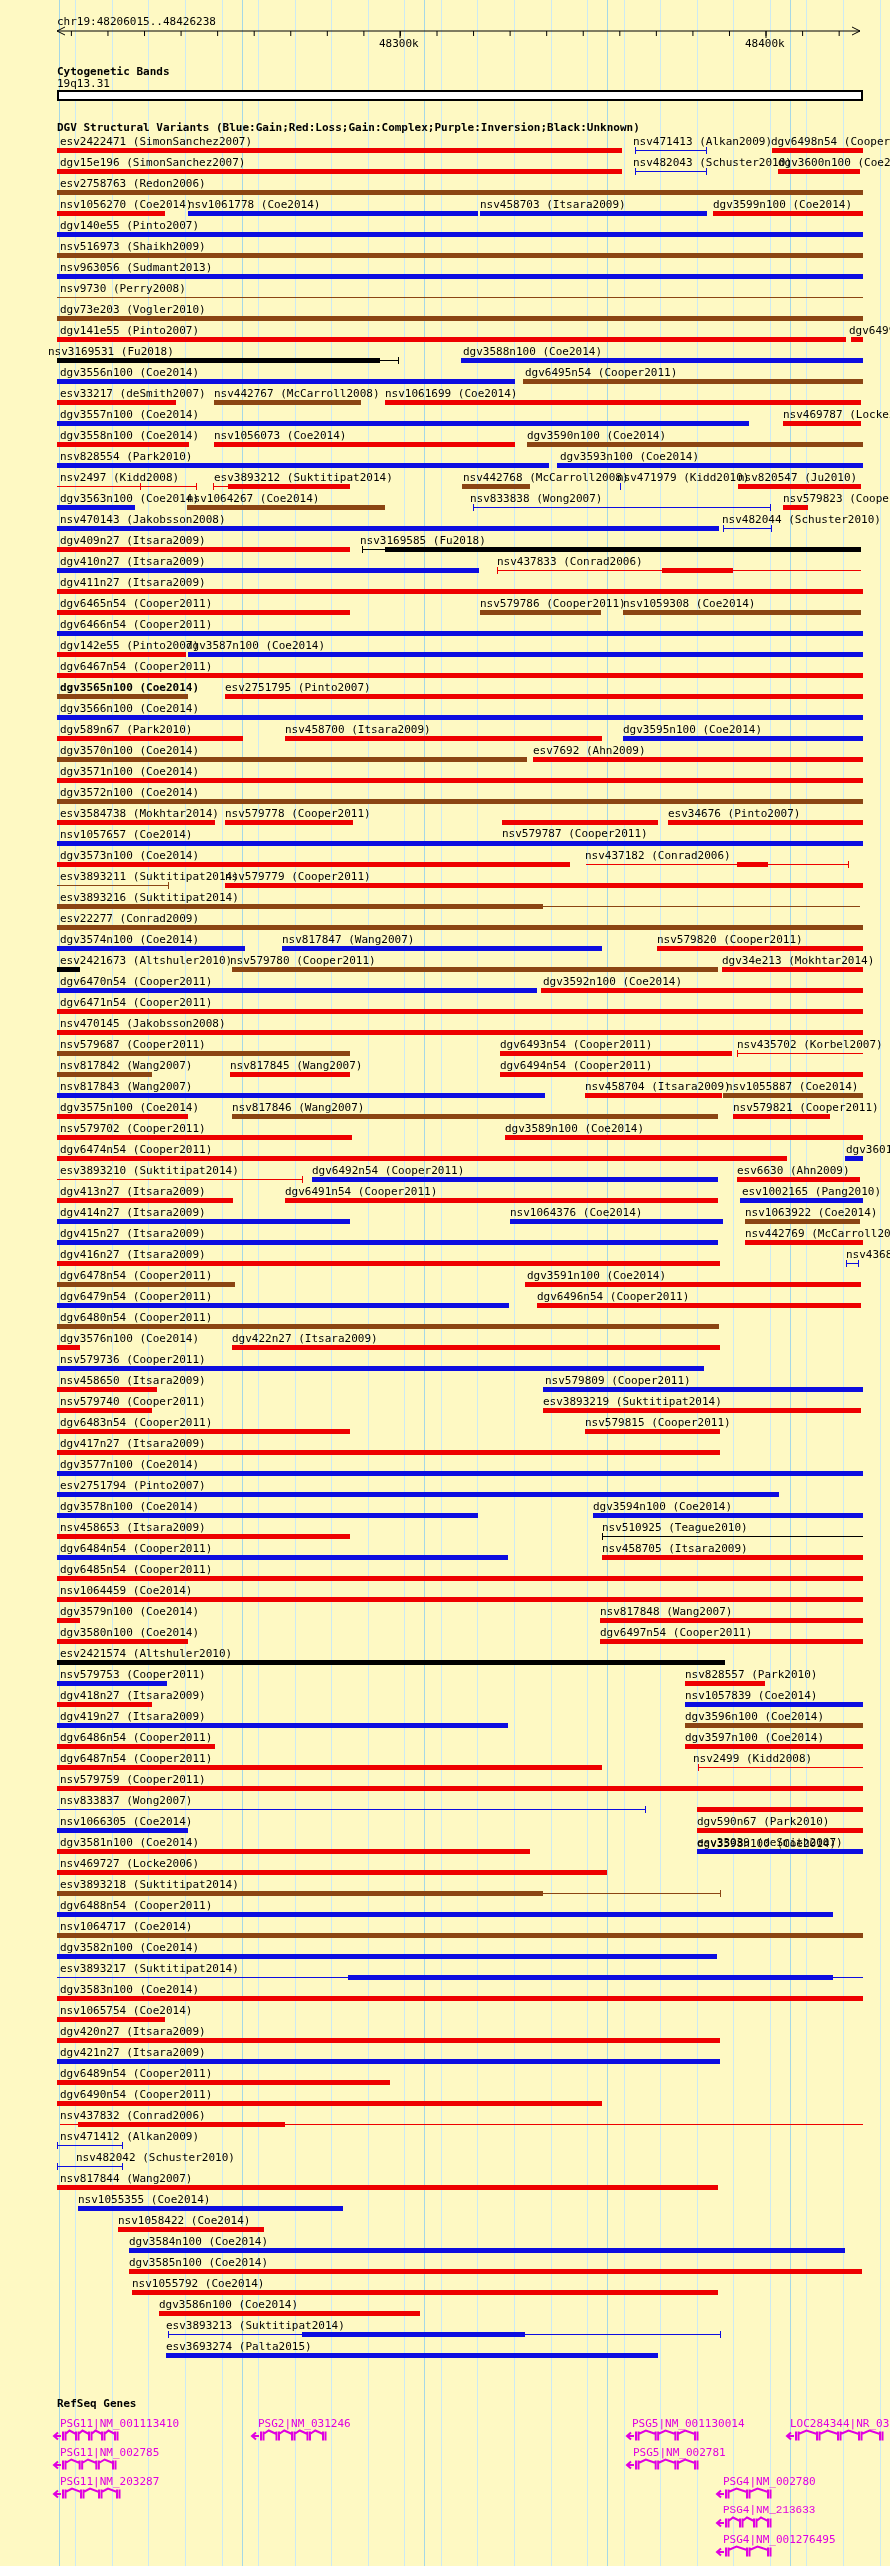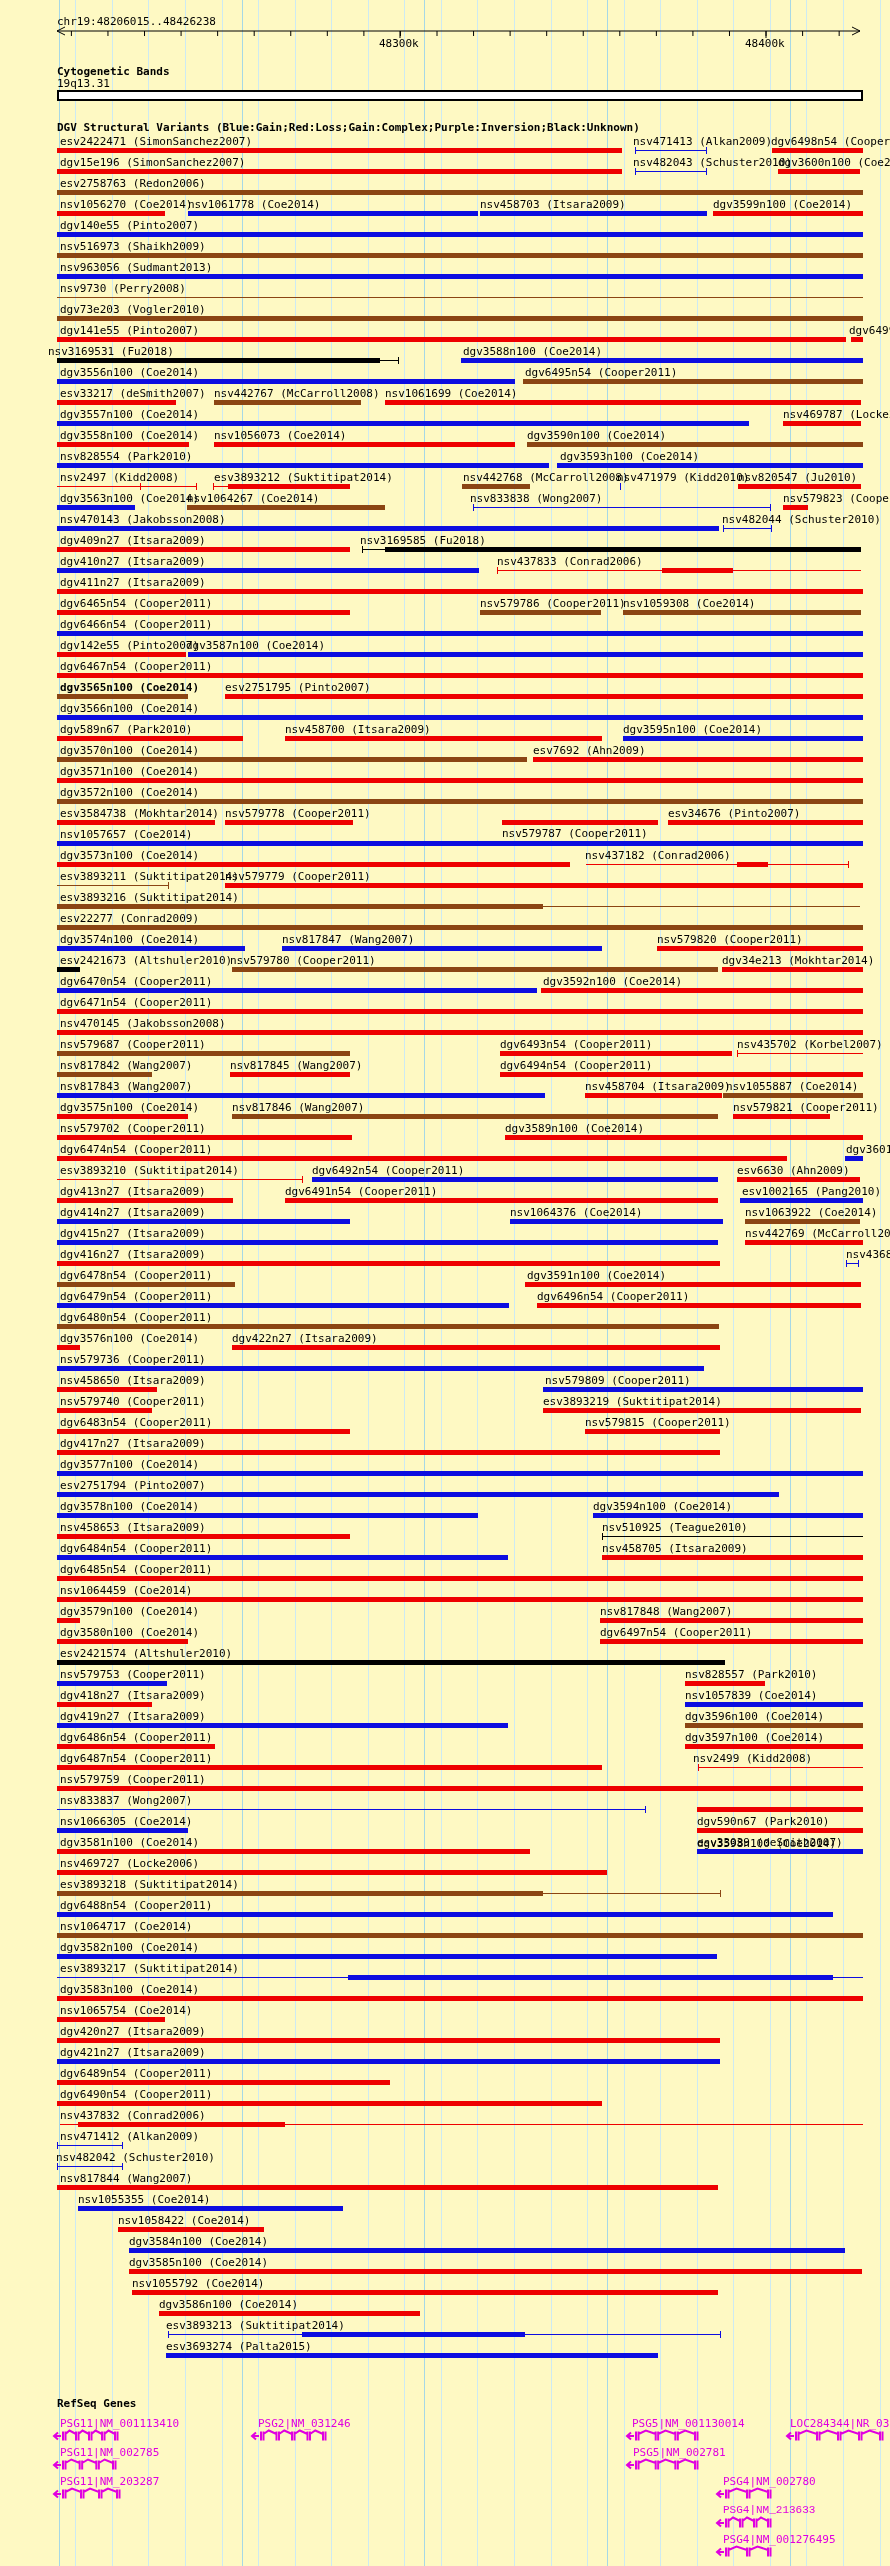--- a/index.html
+++ b/index.html
@@ -472,21 +472,21 @@
       <div class="bar" style="left: 57px; top: 2080px; width: 333px; background: rgb(238, 0, 0);"></div>
       <div class="lbl" style="left: 60px; top: 2089px;">dgv6490n54 (Cooper2011)</div>
       <div class="bar" style="left: 57px; top: 2101px; width: 545px; background: rgb(238, 0, 0);"></div>
       <div class="lbl" style="left: 60px; top: 2110px;">nsv437832 (Conrad2006)</div>
       <div class="tln" style="left: 60px; top: 2124px; width: 803px; background: rgb(238, 0, 0);"></div>
       <div class="bar" style="left: 78px; top: 2122px; width: 207px; background: rgb(238, 0, 0);"></div>
       <div class="lbl" style="left: 60px; top: 2131px;">nsv471412 (Alkan2009)</div>
       <div class="tln" style="left: 57px; top: 2145px; width: 65px; background: rgb(13, 13, 224);"></div>
       <div class="tick" style="left: 57px; top: 2142px; background: rgb(13, 13, 224);"></div>
       <div class="tick" style="left: 122px; top: 2142px; background: rgb(13, 13, 224);"></div>
-      <div class="lbl" style="left: 56px; top: 2152px;">nsv482042 (Schuster2010)</div>
+      <div class="lbl" style="left: 76px; top: 2152px;">nsv482042 (Schuster2010)</div>
       <div class="tln" style="left: 57px; top: 2166px; width: 65px; background: rgb(13, 13, 224);"></div>
       <div class="tick" style="left: 57px; top: 2163px; background: rgb(13, 13, 224);"></div>
       <div class="tick" style="left: 122px; top: 2163px; background: rgb(13, 13, 224);"></div>
       <div class="lbl" style="left: 60px; top: 2173px;">nsv817844 (Wang2007)</div>
       <div class="bar" style="left: 57px; top: 2185px; width: 661px; background: rgb(238, 0, 0);"></div>
       <div class="lbl" style="left: 78px; top: 2194px;">nsv1055355 (Coe2014)</div>
       <div class="bar" style="left: 78px; top: 2206px; width: 265px; background: rgb(13, 13, 224);"></div>
       <div class="lbl" style="left: 118px; top: 2215px;">nsv1058422 (Coe2014)</div>
       <div class="bar" style="left: 118px; top: 2227px; width: 146px; background: rgb(238, 0, 0);"></div>
       <div class="lbl" style="left: 129px; top: 2236px;">dgv3584n100 (Coe2014)</div>

